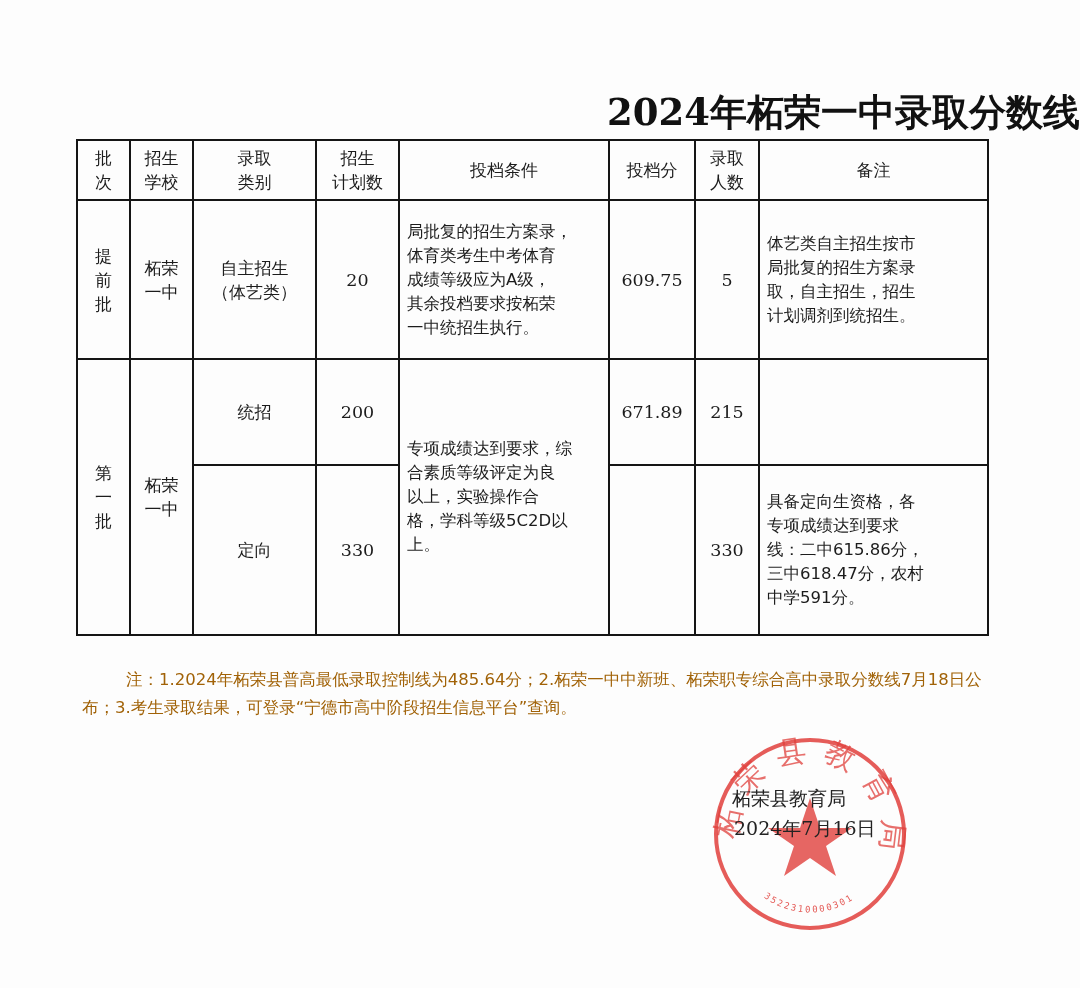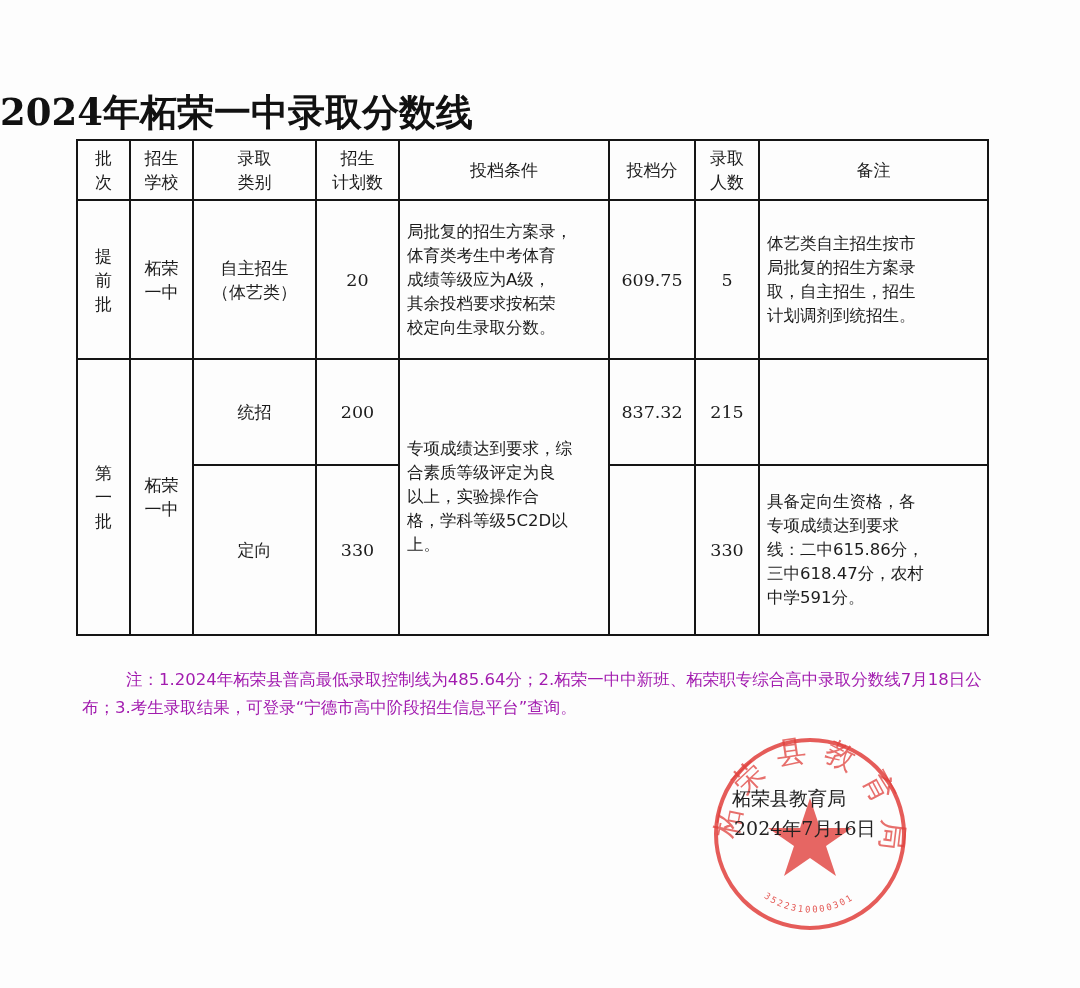--- a/index.html
+++ b/index.html
@@ -1,37 +1,37 @@
 <!DOCTYPE html>
 <html><head>
 <meta charset="utf-8">
 <style>
   html, body { margin: 0; padding: 0; }
   body {
     width: 1080px; height: 988px; background: #fdfdfd; position: relative; overflow: hidden;
     font-family: "DejaVu Serif", "Liberation Serif", serif; color: #1a1a1a;
   }
   .title {
-    position: absolute; left: 0; width: 1080px; top: 88px; text-align: left;
+    position: absolute; left: 0; width: 1080px; top: 88px; text-align: right;
     font-family: "DejaVu Serif", serif; font-weight: bold; font-size: 37px; letter-spacing: 0px; color: #111;
   }
   table.grid {
     position: absolute; left: 76px; top: 139px; border-collapse: collapse;
     table-layout: fixed;
   }
   table.grid td {
     border: 2.5px solid #151515; padding: 0; text-align: center; vertical-align: middle;
     font-family: "DejaVu Sans", sans-serif; font-size: 17px; line-height: 24px; color: #1c1c1c;
   }
   .hd { font-size: 17px; line-height: 25px; }
   .cond { text-align: left !important; padding: 0 6px 0 7px !important; font-size: 16.5px !important; line-height: 24px !important; }
   .num { font-family: "DejaVu Serif", serif !important; font-size: 17.5px !important; margin-left: 16px; }
   .notes {
     position: absolute; left: 82px; top: 666px; width: 905px;
-    font-family: "DejaVu Sans", sans-serif; font-size: 16.5px; line-height: 28px; color: #a21caf;
+    font-family: "DejaVu Sans", sans-serif; font-size: 16.5px; line-height: 28px; color: #a16207;
     text-indent: 44px;
   }
   .stamp {
     position: absolute; left: 712px; top: 736px; width: 196px; height: 196px;
   }
   .stamp-text {
     position: absolute; font-family: "DejaVu Serif", serif; font-size: 19px; color: #222; white-space: nowrap;
   }
 </style>
 </head>
@@ -91,21 +91,21 @@
     <td>
       <div>自主招生</div>
       <div>（体艺类）</div>
     </td>
     <td class="num">20</td>
     <td class="cond">
       <div>局批复的招生方案录，</div>
       <div>体育类考生中考体育</div>
       <div>成绩等级应为A级，</div>
       <div>其余投档要求按柘荣</div>
-      <div>校定向生录取分数。</div>
+      <div>一中统招生执行。</div>
     </td>
     <td class="num">609.75</td>
     <td class="num">5</td>
     <td class="cond">
       <div>体艺类自主招生按市</div>
       <div>局批复的招生方案录</div>
       <div>取，自主招生，招生</div>
       <div>计划调剂到统招生。</div>
     </td>
   </tr>
@@ -122,21 +122,21 @@
     </td>
     <td>统招</td>
     <td class="num">200</td>
     <td rowspan="2" class="cond">
       <div>专项成绩达到要求，综</div>
       <div>合素质等级评定为良</div>
       <div>以上，实验操作合</div>
       <div>格，学科等级5C2D以</div>
       <div>上。</div>
     </td>
-    <td class="num">837.32</td>
+    <td class="num">671.89</td>
     <td class="num">215</td>
     <td></td>
   </tr>
 
   <tr style="height:170px">
     <td>定向</td>
     <td class="num">330</td>
     <td class="num"></td>
     <td class="num">330</td>
     <td class="cond">

